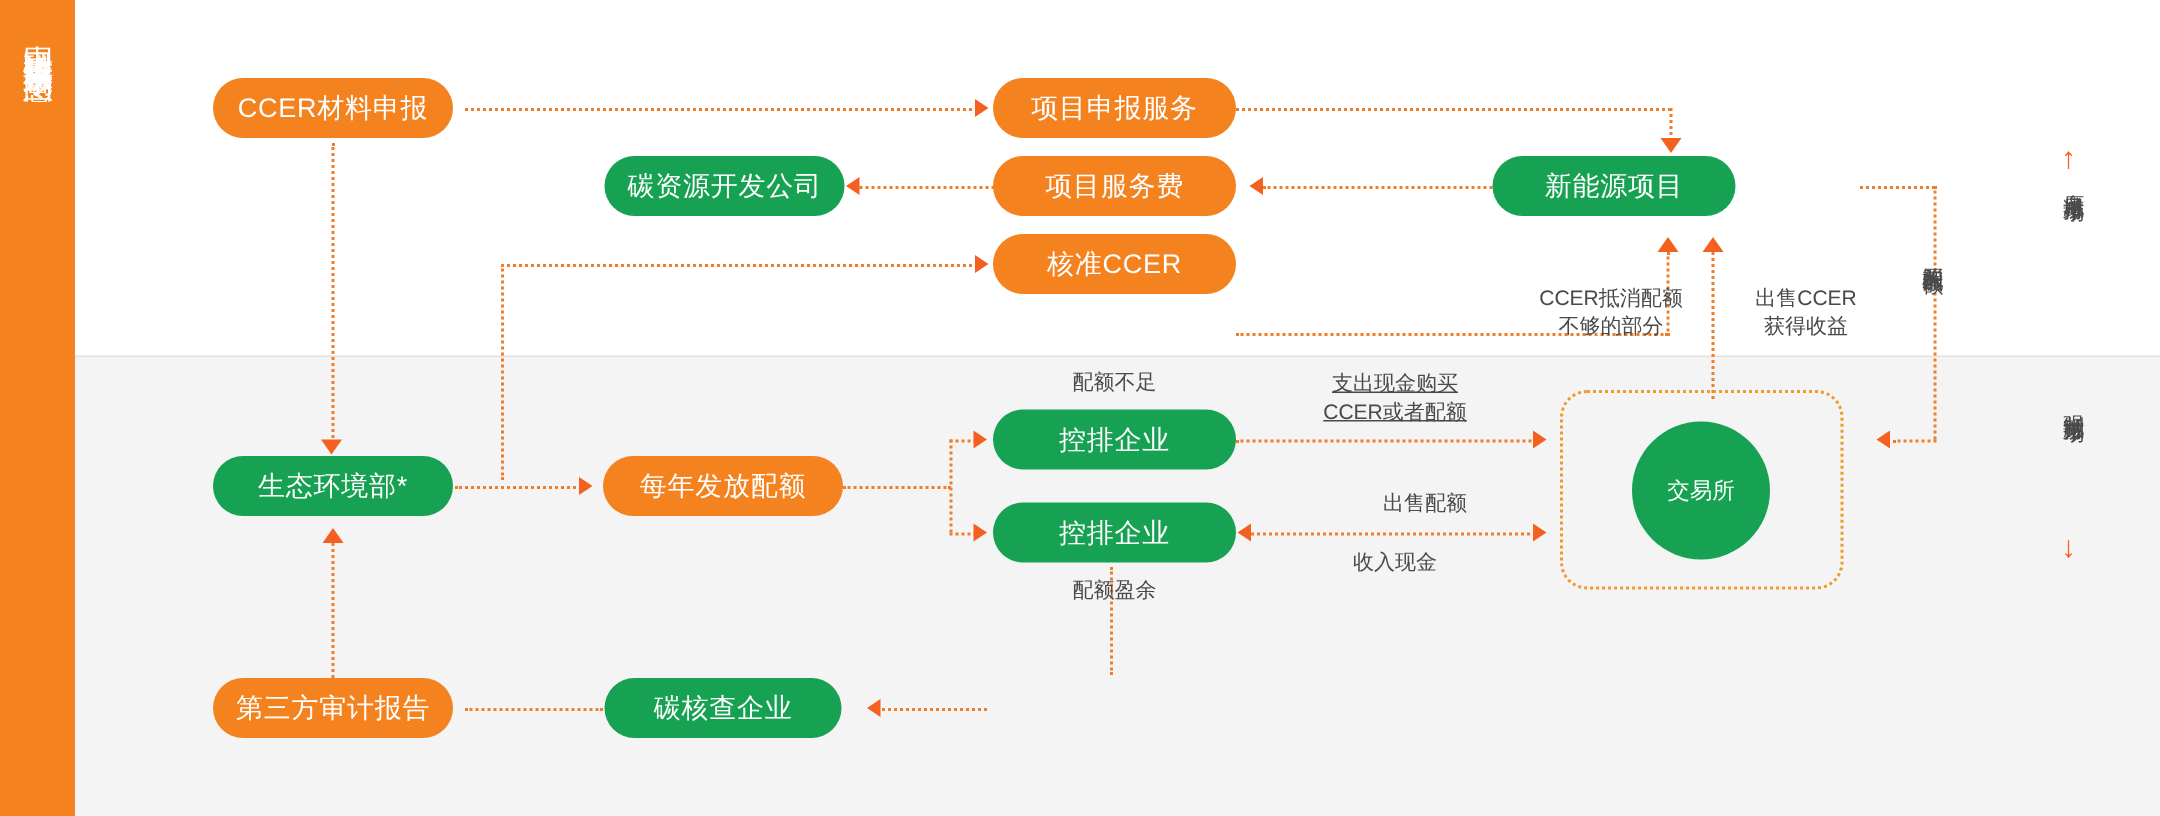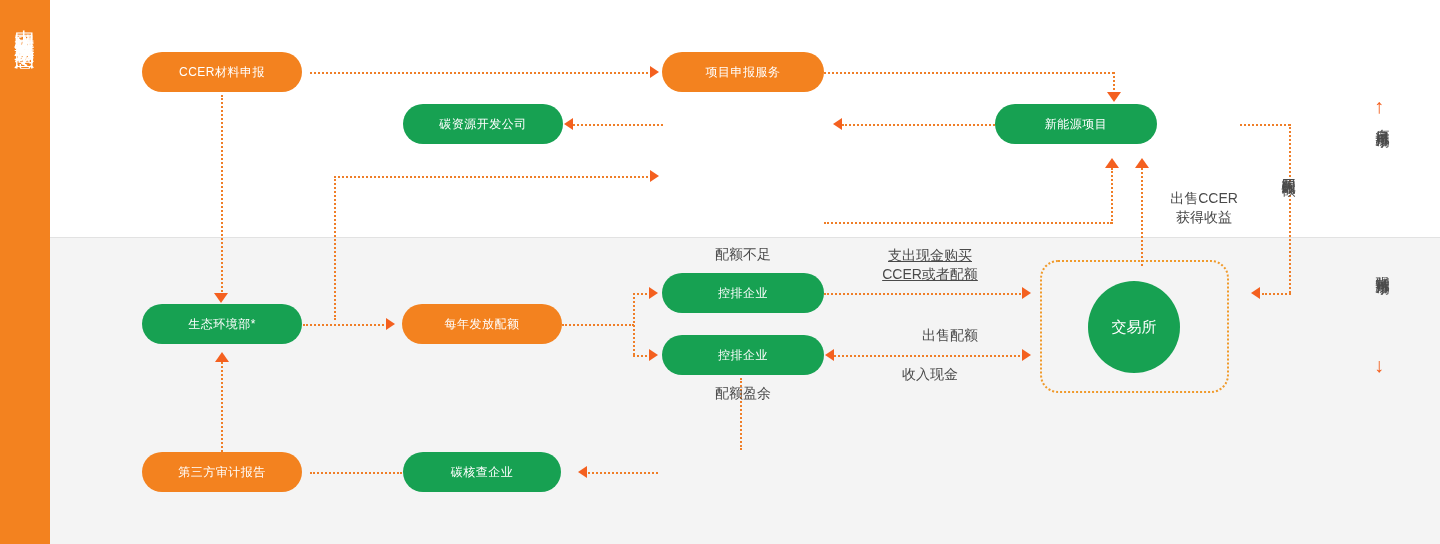--- a/index.html
+++ b/index.html
@@ -22,21 +22,21 @@
     background:#f3821f;
   }
   .title-rail-inner{position:absolute;left:50%;top:14px;transform:translateX(-50%);
     writing-mode:vertical-rl;text-orientation:upright;
     color:#fff;font-size:20px;line-height:26px;letter-spacing:2px;}
 
   
   .node{
     position:absolute;border-radius:22px;
     display:flex;align-items:center;justify-content:center;
-    color:#ffffff;font-size:12px;letter-spacing:.5px;
+    color:#ffffff;font-size:18px;letter-spacing:.5px;
     box-sizing:border-box;white-space:nowrap;
   }
   .node.orange{background:#f3821f;}
   .node.green{background:#17a152;}
 
   .circle-node{
     position:absolute;border-radius:50%;
     background:#17a152;color:#fff;font-size:15px;
     display:flex;align-items:center;justify-content:center;
   }
@@ -148,21 +148,27 @@
   </div>
 
   <div class="node green" style="left:403px;top:104px;width:160px;height:40px;">
     <span>碳资源开发公司</span>
   </div>
 
   <div class="node orange" style="left:662px;top:52px;width:162px;height:40px;">
     <span>项目申报服务</span>
   </div>
 
-
+  <div class="node orange" style="left:662px;top:104px;width:162px;height:40px;">
+    <span>项目服务费</span>
+  </div>
+
+  <div class="node orange" style="left:662px;top:156px;width:162px;height:40px;">
+    <span>核准CCER</span>
+  </div>
 
   <div class="node green" style="left:995px;top:104px;width:162px;height:40px;">
     <span>新能源项目</span>
   </div>
 
   <div class="node orange" style="left:402px;top:304px;width:160px;height:40px;">
     <span>每年发放配额</span>
   </div>
 
   <div class="node green" style="left:142px;top:304px;width:160px;height:40px;">
@@ -185,20 +191,22 @@
 
   <div class="node orange" style="left:142px;top:452px;width:160px;height:40px;">
     <span>第三方审计报告</span>
   </div>
 
   <div class="node green" style="left:403px;top:452px;width:158px;height:40px;">
     <span>碳核查企业</span>
   </div>
 
 
+  <div class="lbl" style="left:1000px;top:189px;width:148px;">CCER抵消配额
+不够的部分</div>
 
   <div class="lbl" style="left:1148px;top:189px;width:112px;">出售CCER
 获得收益</div>
 
   <div class="vlbl" style="left:1280px;top:167px;">购买碳配额</div>
 
   <div class="lbl" style="left:673px;top:245px;width:140px;">配额不足</div>
 
   <div class="lbl" style="left:673px;top:384px;width:140px;">配额盈余</div>
 

